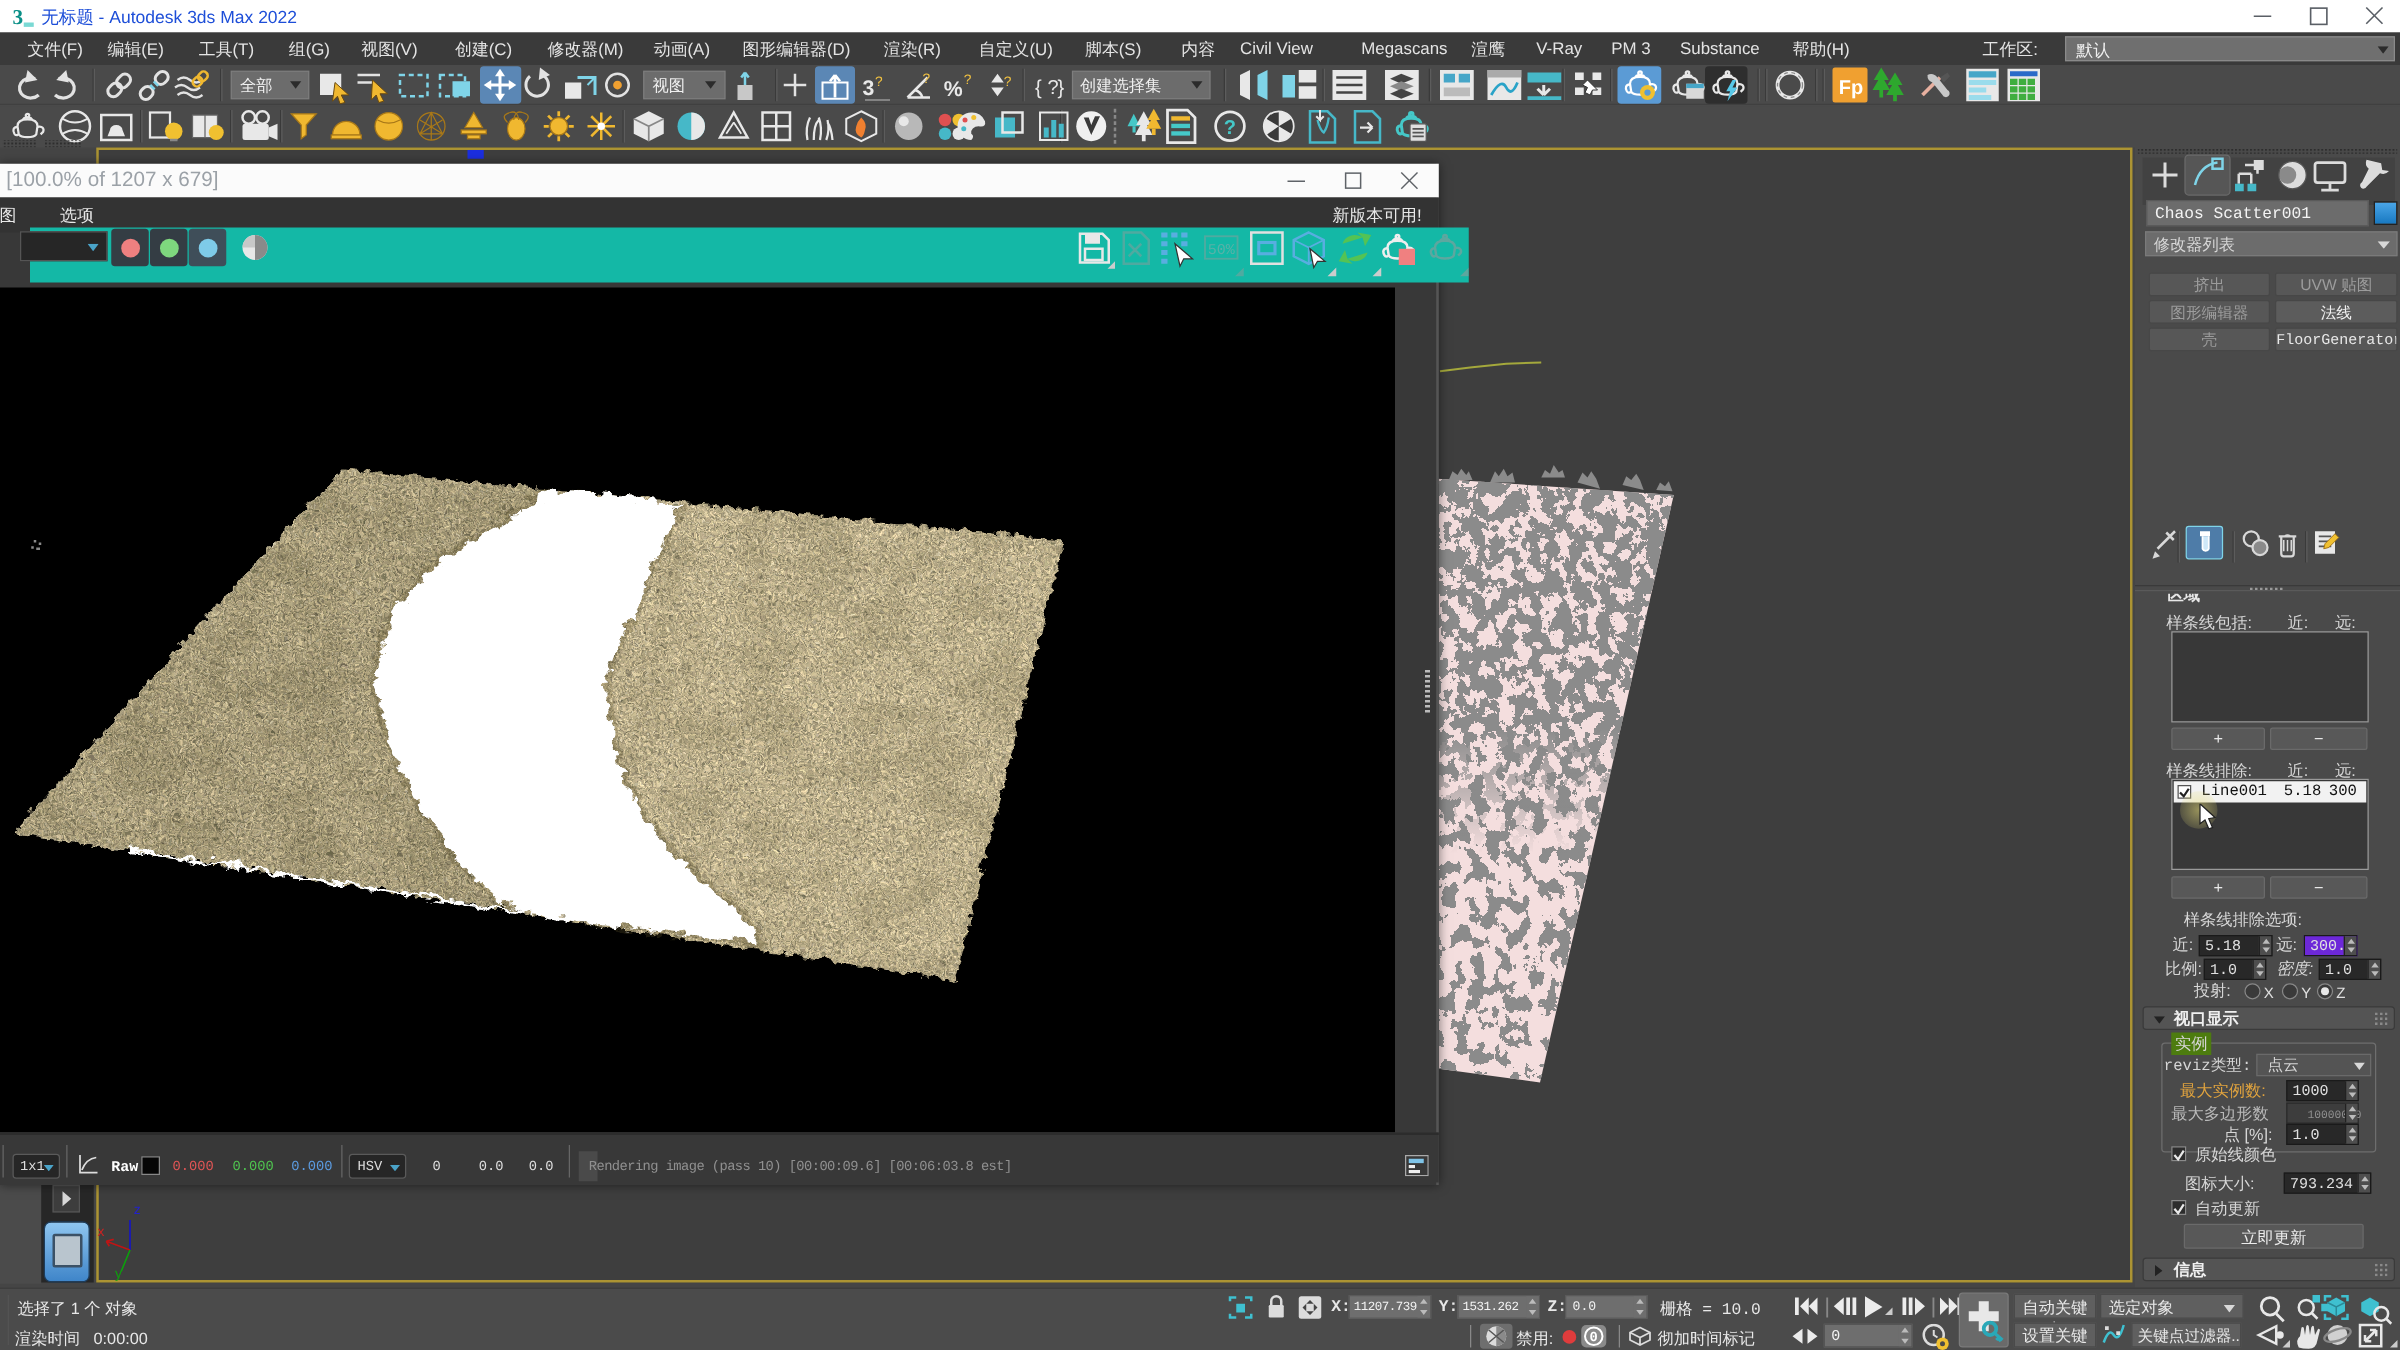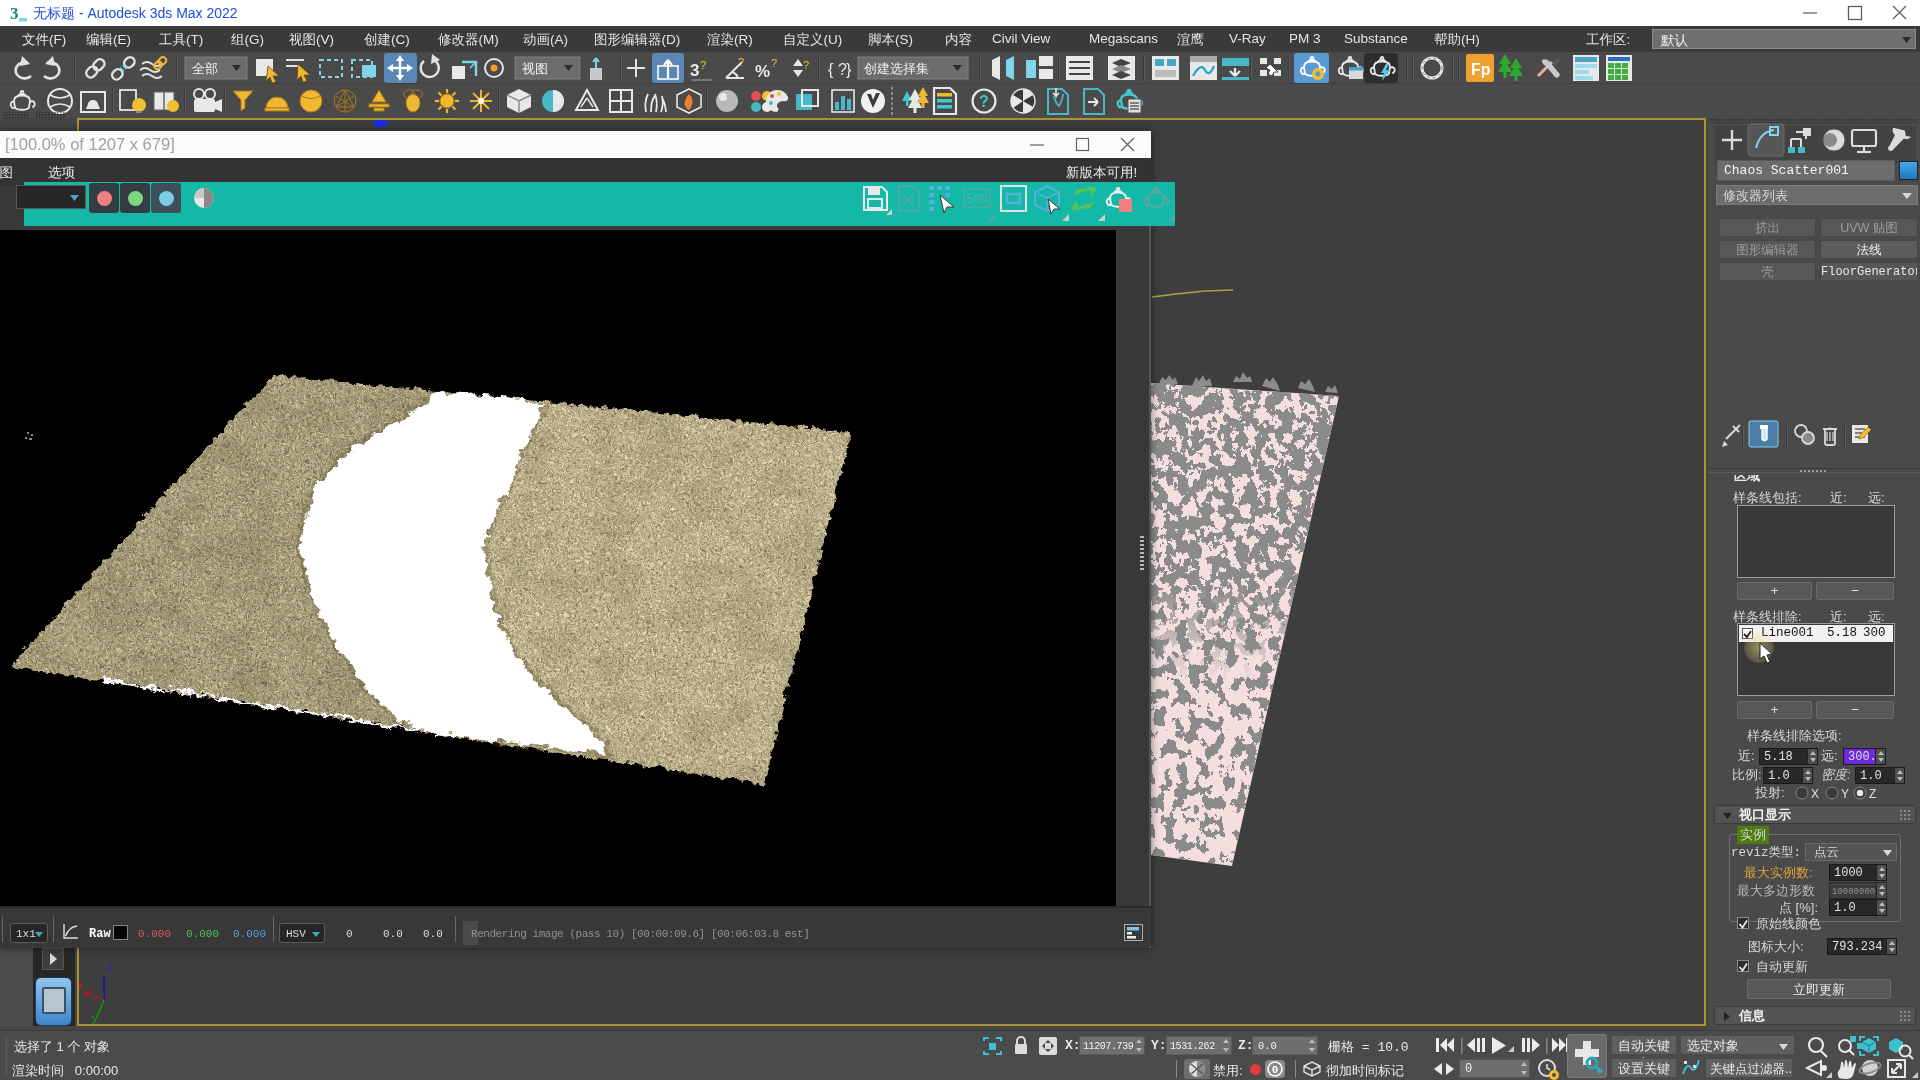--- a/index.html
+++ b/index.html
@@ -811,21 +811,21 @@
   <div class="abs mono" style="left:23px;top:726px;font-size:12.5px;">reviz类型:</div>
   <div class="abs" style="left:97px;top:725px;width:92px;height:18px;background:#545454;border:1px solid #6a6a6a;">
     <span class="abs" style="left:8px;top:0px;font-size:12.5px;">点云</span>
     <svg class="abs" style="right:4px;top:6px" width="9" height="6">
           <polygon points="0,0 9,0 4.5,6" fill="#d8d8d8"></polygon>
         </svg>
   </div>
   <div class="abs" style="left:36px;top:746px;color:#e0a33e;">最大实例数:</div>
   <div class="abs mono" style="left:121px;top:746px;width:58px;height:17px;background:#282828;border:1px solid #1a1a1a;color:#e0e0e0;font-size:12px;padding:1px 0 0 4px;">1000<span class="spin"></span></div>
   <div class="abs" style="left:29px;top:764px;color:#b8b8b8;">最大多边形数</div>
-  <div class="abs mono" style="left:121px;top:764px;width:58px;height:17px;background:#3d3d3d;border:1px solid #2a2a2a;color:#8f8f8f;font-size:9px;padding:4px 0 0 2px;">10000000<span class="spin"></span></div>
+  <div class="abs mono" style="left:121px;top:764px;width:58px;height:17px;background:#3d3d3d;border:1px solid #2a2a2a;color:#8f8f8f;font-size:9px;padding:4px 0 0 16px;">10000000<span class="spin"></span></div>
   <div class="abs" style="left:71px;top:781px;">点 [%]:</div>
   <div class="abs mono" style="left:121px;top:781px;width:58px;height:17px;background:#282828;border:1px solid #1a1a1a;color:#e0e0e0;font-size:12px;padding:1px 0 0 4px;">1.0<span class="spin"></span></div>
   <div class="abs" style="left:29px;top:799px;width:12px;height:12px;background:#2d2d2d;border:1px solid #8a8a8a;"><svg width="11" height="11">
           <path d="M1.5,5 l3,3.5 l4.5,-7" stroke="#e8e8e8" stroke-width="1.8" fill="none"></path>
         </svg></div>
   <div class="abs" style="left:48px;top:797px;">原始线颜色</div>
   <div class="abs" style="left:40px;top:820px;">图标大小:</div>
   <div class="abs mono" style="left:119px;top:820px;width:70px;height:17px;background:#282828;border:1px solid #1a1a1a;color:#e0e0e0;font-size:12px;padding:1px 0 0 4px;">793.234<span class="spin"></span></div>
   <div class="abs" style="left:29px;top:842px;width:12px;height:12px;background:#2d2d2d;border:1px solid #8a8a8a;"><svg width="11" height="11">
           <path d="M1.5,5 l3,3.5 l4.5,-7" stroke="#e8e8e8" stroke-width="1.8" fill="none"></path>

